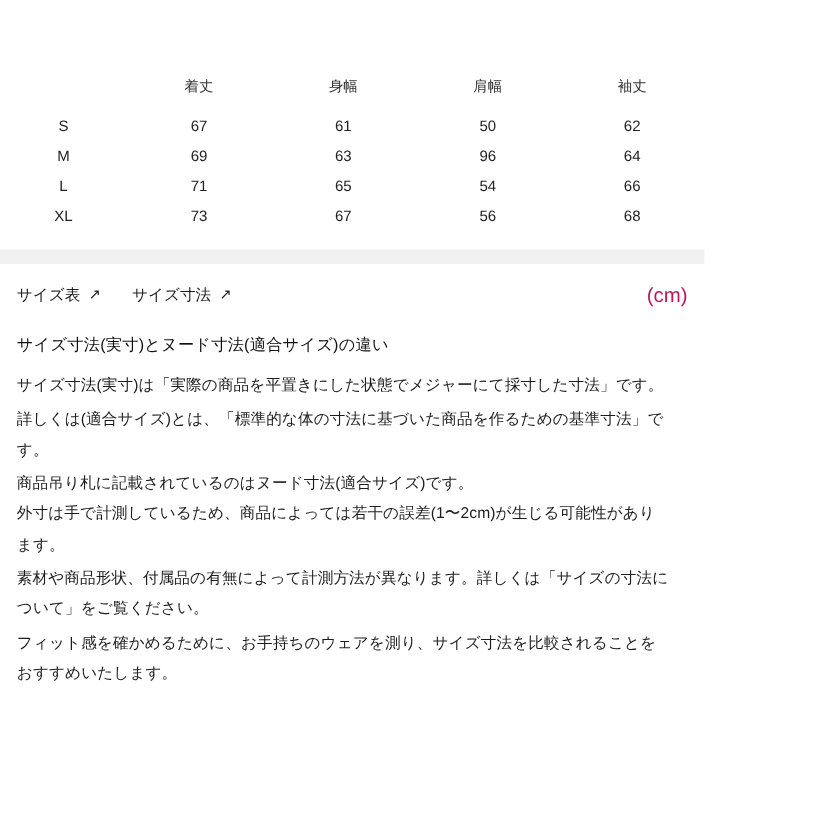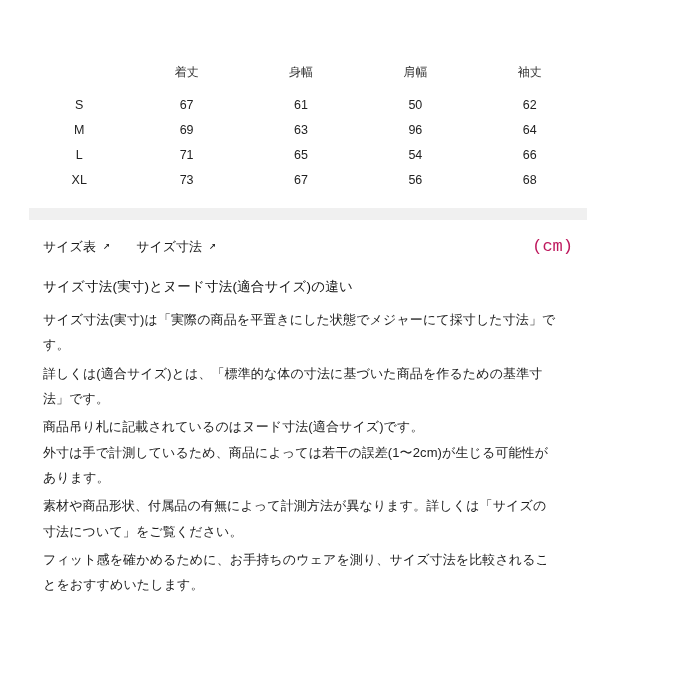--- a/index.html
+++ b/index.html
@@ -12,21 +12,20 @@
     background: #ffffff;
     font-family: "Liberation Sans", "DejaVu Sans", sans-serif;
     color: #1a1a1a;
     overflow: hidden;
   }
   .page {
     position: relative;
     width: 587px;
     height: 680px;
     box-sizing: border-box;
-    padding-left: 29px;
   }
 
   
   .size-table-wrap {
     padding: 56px 0 0 0;
   }
   table.size-table {
     width: 100%;
     border-collapse: collapse;
     table-layout: fixed;
@@ -56,25 +55,24 @@
   .divider-band {
     margin-top: 16px;
     height: 12px;
     background: #f0f0f0;
     width: 100%;
   }
 
   
   .links-row {
     display: flex;
-    align-items: center;
+    align-items: flex-start;
     padding: 17px 14px 0 14px;
     font-size: 13px;
     color: #1a1a1a;
-    font-family: Liberation Mono, monospace;
   }
   .link-item {
     display: inline-flex;
     align-items: center;
     margin-right: 26px;
     white-space: nowrap;
     color: #1a1a1a;
     text-decoration: none;
   }
   .link-item .arrow {

